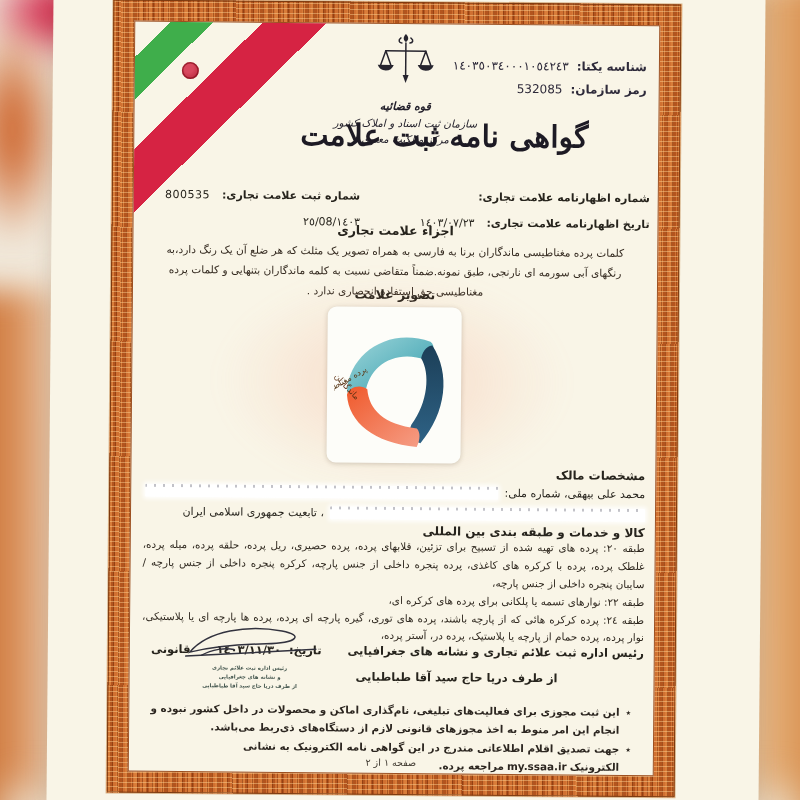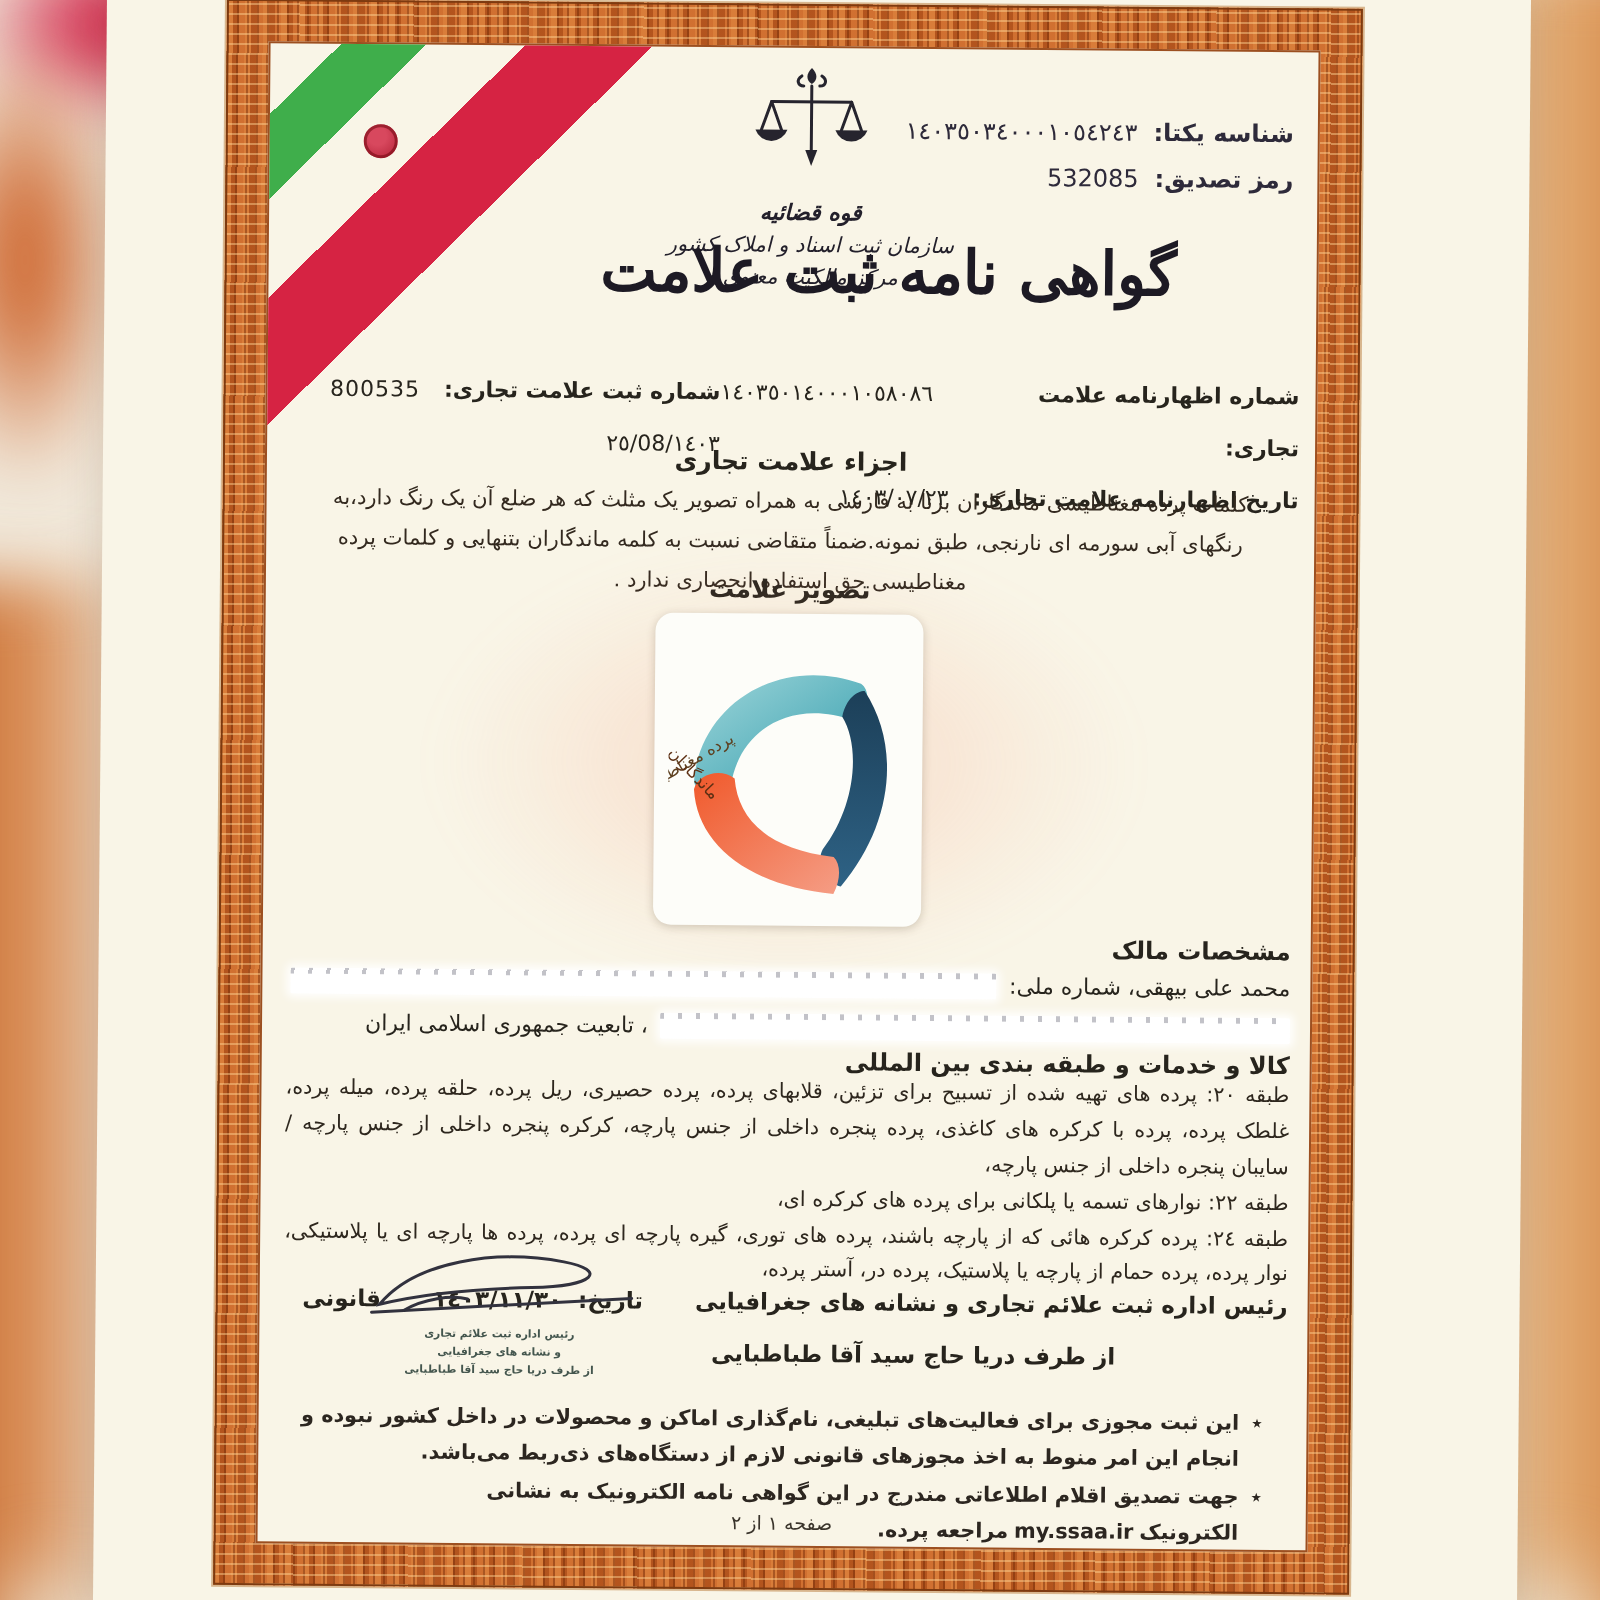--- a/index.html
+++ b/index.html
@@ -138,21 +138,21 @@
       <div class="flag-corner">
         <div class="flag-dot"></div>
       </div>
 
       <div class="uid-block">
         <div class="uid-row">
           <span class="lbl">شناسه یکتا:</span>
           <span class="val">١٤٠٣٥٠٣٤٠٠٠١٠٥٤٢٤٣</span>
         </div>
         <div class="uid-row">
-          <span class="lbl">رمز تصدیق:</span>
+          <span class="lbl">رمز سازمان:</span>
           <span class="val">532085</span>
         </div>
       </div>
 
       <div class="emblem-block">
         <svg width="64" height="66" viewBox="0 0 64 60">
           <g stroke="#26242e" fill="none" stroke-width="1.5" stroke-linecap="round">
             <path d="M32 3 C29 6 29 9 32 11 C35 9 35 6 32 3 Z" fill="#26242e" stroke-width="0"></path>
             <path d="M27 7 C24 9 25 12 28 12 M37 7 C40 9 39 12 36 12"></path>
             <path d="M32 12 L32 44"></path>
@@ -169,21 +169,20 @@
       </div>
 
       <div class="title">
         <span>گواهی نامه ثبت علامت</span>
       </div>
 
       <div class="info-grid">
         <div class="col-app">
           <div class="inforow">
             <span class="lbl">شماره اظهارنامه علامت تجاری:</span>
-            <span class="val">١٤٠٣٥٠١٤٠٠٠١٠٥٨٠٨٦</span>
           </div>
           <div class="inforow">
             <span class="lbl">تاریخ اظهارنامه علامت تجاری:</span>
             <span class="val">١٤٠٣/٠٧/٢٣</span>
           </div>
         </div>
         <div class="col-reg">
           <div class="inforow">
             <span class="lbl">شماره ثبت علامت تجاری:</span>
             <span class="val">800535</span>

